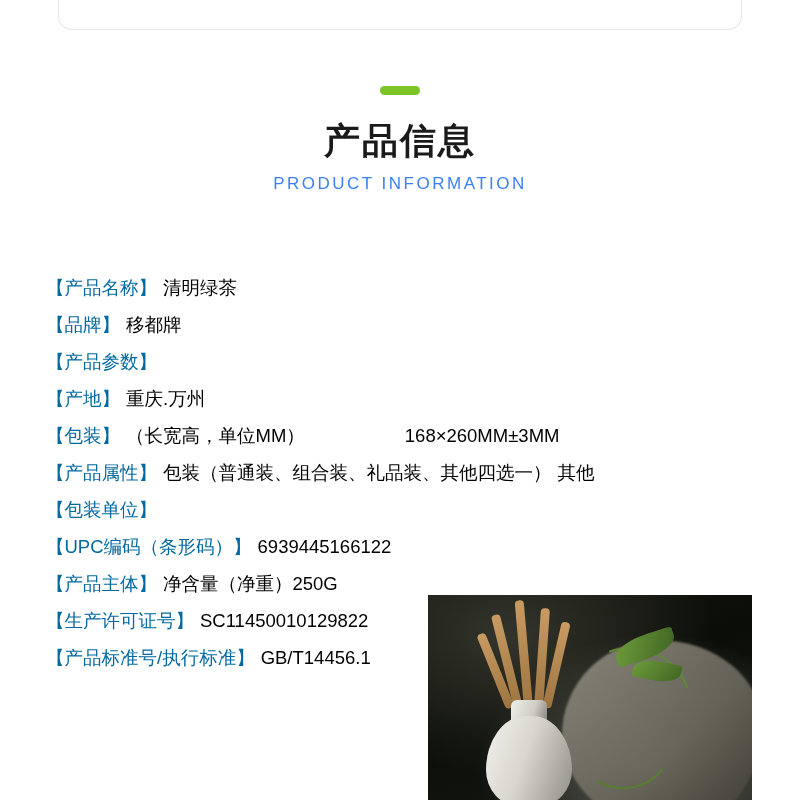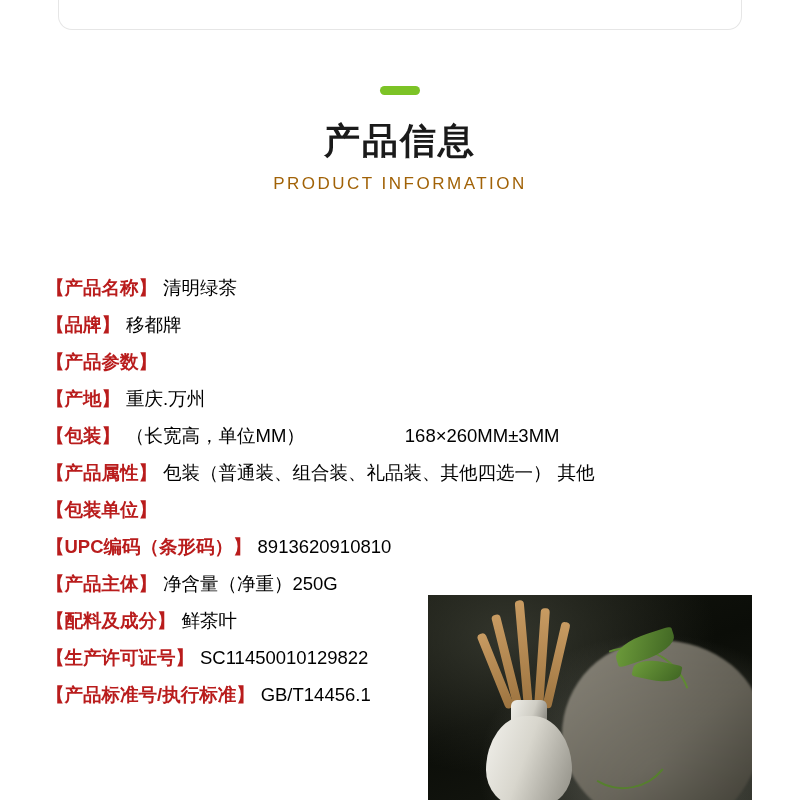--- a/index.html
+++ b/index.html
@@ -47,42 +47,41 @@
   .header-title {
     font-size: 36px;
     font-weight: bold;
     color: #1a1a1a;
     letter-spacing: 2px;
     line-height: 1.2;
     margin: 0 0 12px 0;
   }
   .header-sub {
     font-size: 17px;
-    color: #a16207;
+    color: #3b82f6;
     letter-spacing: 2.5px;
     margin: 0;
   }
 
   .info-list {
     position: absolute;
     left: 46px;
     top: 275px;
     width: 720px;
   }
   .info-row {
     display: flex;
     align-items: baseline;
     height: 37px;
     font-size: 18.5px;
     color: #333333;
     white-space: nowrap;
   }
   .info-label {
-    color: #b91c1c;
-    font-weight: bold;
+    color: #0369a1;
   }
   .info-value {
     color: #000000;
     margin-left: 6px;
   }
   .info-value.gap {
     margin-left: 100px;
   }
   .info-value.gap2 {
   }
@@ -219,32 +218,28 @@
     <span class="info-value">包装（普通装、组合装、礼品装、其他四选一）</span>
     <span class="info-value gap2">其他</span>
   </div>
 
   <div class="info-row">
     <span class="info-label">【包装单位】</span>
   </div>
 
   <div class="info-row">
     <span class="info-label">【UPC编码（条形码）】</span>
-    <span class="info-value">8913620910810</span>
+    <span class="info-value">6939445166122</span>
   </div>
 
   <div class="info-row">
     <span class="info-label">【产品主体】</span>
     <span class="info-value">净含量（净重）250G</span>
   </div>
 
-  <div class="info-row">
-    <span class="info-label">【配料及成分】</span>
-    <span class="info-value">鲜茶叶</span>
-  </div>
 
   <div class="info-row">
     <span class="info-label">【生产许可证号】</span>
     <span class="info-value">SC11450010129822</span>
   </div>
 
   <div class="info-row">
     <span class="info-label">【产品标准号/执行标准】</span>
     <span class="info-value">GB/T14456.1</span>
   </div>

